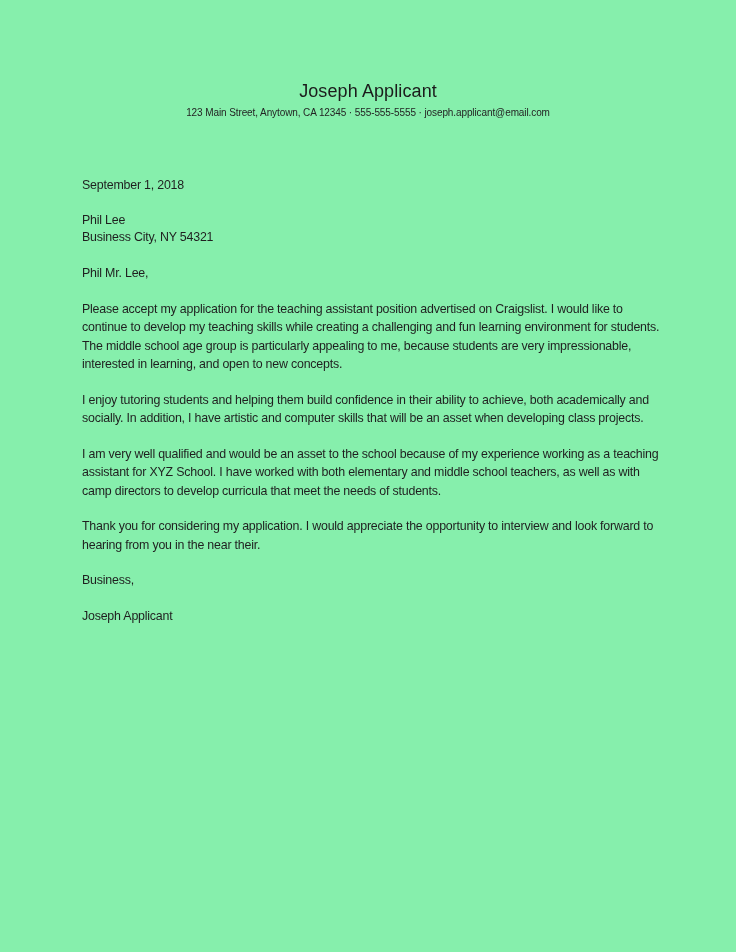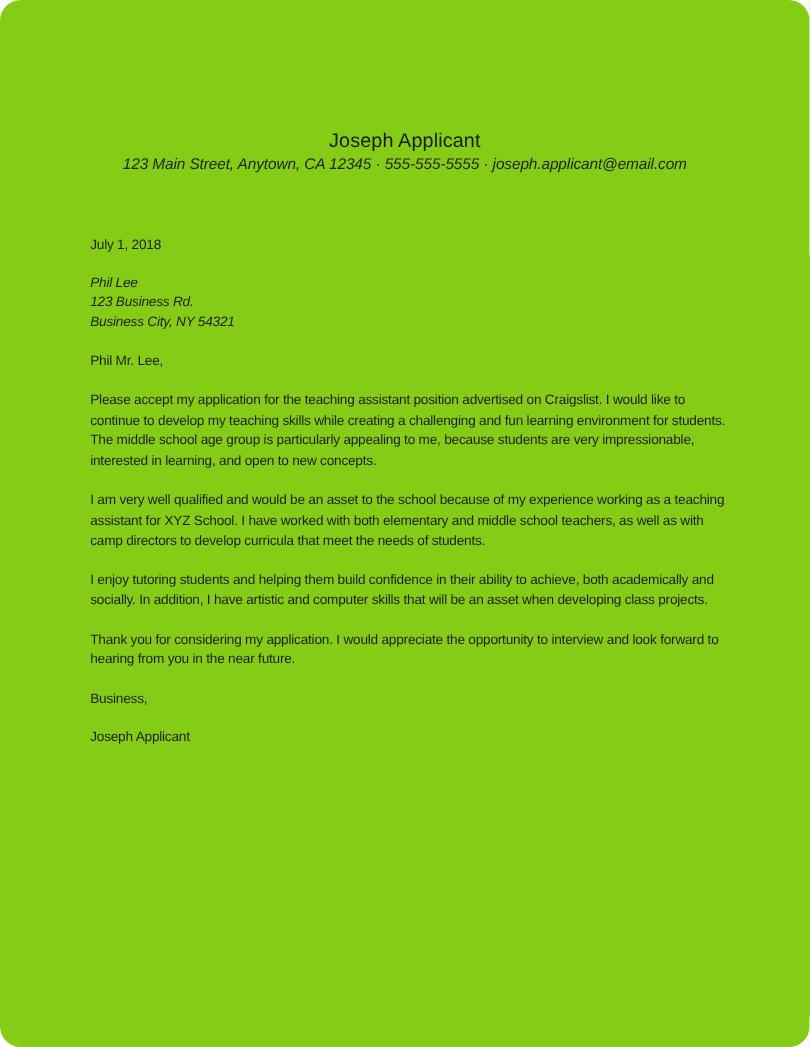--- a/index.html
+++ b/index.html
@@ -5,98 +5,94 @@
   html, body {
     margin: 0;
     padding: 0;
     background: #fdfdfd;
   }
   .page {
     position: relative;
     width: 736px;
     height: 952px;
     margin: 0 auto;
-    background: #84cc16;
+    background: #86efac;
     font-family: "Liberation Sans", "DejaVu Sans", sans-serif;
     color: #1f1f1f;
     overflow: hidden;
     box-sizing: border-box;
-    padding-top: 117px;
-    border-radius: 19px;
+    padding-top: 80px;
   }
   .letterhead {
     text-align: center;
   }
   .sender-name {
     margin: 0;
     font-size: 18px;
     font-weight: 400;
     line-height: 22px;
     color: #1b1b1b;
     letter-spacing: 0.1px;
   }
   .sender-contact {
     margin-top: 3px;
-    font-size: 14px;
+    font-size: 10px;
     line-height: 15px;
     color: #242424;
     letter-spacing: -0.1px;
-    font-style: italic;
   }
   .letter-body {
     margin-left: 82px;
     width: 578px;
     margin-top: 56px;
     font-size: 12.4px;
     line-height: 18.5px;
     letter-spacing: -0.2px;
   }
   .letter-body p {
     margin: 0 0 17px 0;
   }
   .address {
     margin: 0 0 17px 0;
   }
   .address div {
     line-height: 17.8px;
-    font-style: italic;
   }
   .typed-name {
     margin-top: 36px;
   }
 </style>
 </head>
 <body>
 
 <div class="page">
 
   <header class="letterhead">
     <h1 class="sender-name">Joseph Applicant</h1>
     <div class="sender-contact">123 Main Street, Anytown, CA 12345 · 555-555-5555 · joseph.applicant@email.com</div>
   </header>
 
   <main class="letter-body">
 
-    <p class="date">July 1, 2018</p>
+    <p class="date">September 1, 2018</p>
 
     <div class="address">
       <div>Phil Lee</div>
-      <div>123 Business Rd.</div>
       <div>Business City, NY 54321</div>
     </div>
 
     <p class="salutation">Phil Mr. Lee,</p>
 
     <p>Please accept my application for the teaching assistant position advertised on Craigslist. I would like to continue to develop my teaching skills while creating a challenging and fun learning environment for students. The middle school age group is particularly appealing to me, because students are very impressionable, interested in learning, and open to new concepts.</p>
 
+    <p>I enjoy tutoring students and helping them build confidence in their ability to achieve, both academically and socially. In addition, I have artistic and computer skills that will be an asset when developing class projects.</p>
+
     <p>I am very well qualified and would be an asset to the school because of my experience working as a teaching assistant for XYZ School. I have worked with both elementary and middle school teachers, as well as with camp directors to develop curricula that meet the needs of students.</p>
 
-    <p>I enjoy tutoring students and helping them build confidence in their ability to achieve, both academically and socially. In addition, I have artistic and computer skills that will be an asset when developing class projects.</p>
-
-    <p>Thank you for considering my application. I would appreciate the opportunity to interview and look forward to hearing from you in the near future.</p>
+    <p>Thank you for considering my application. I would appreciate the opportunity to interview and look forward to hearing from you in the near their.</p>
 
     <p>Business,</p>
 
 
     <p class="typed-name">Joseph Applicant</p>
 
   </main>
 </div>
 
 </body></html>

